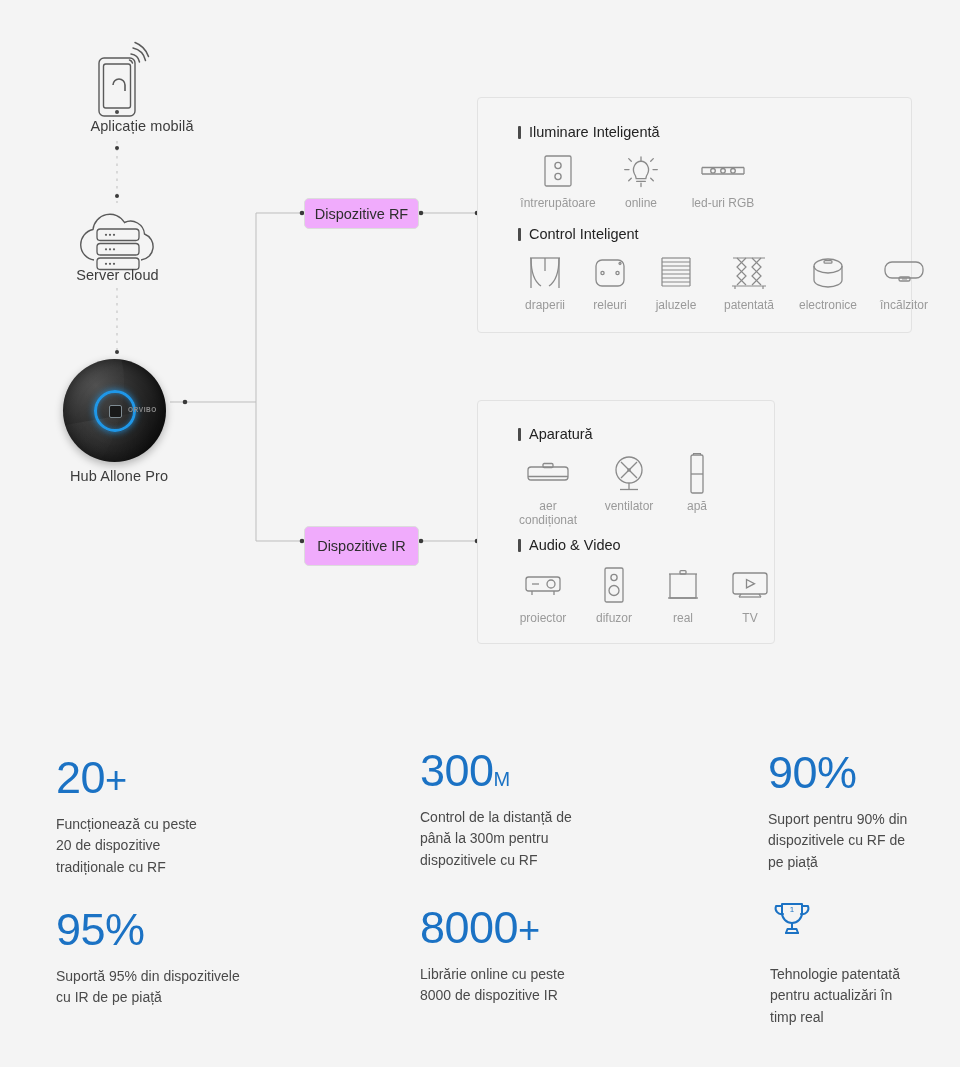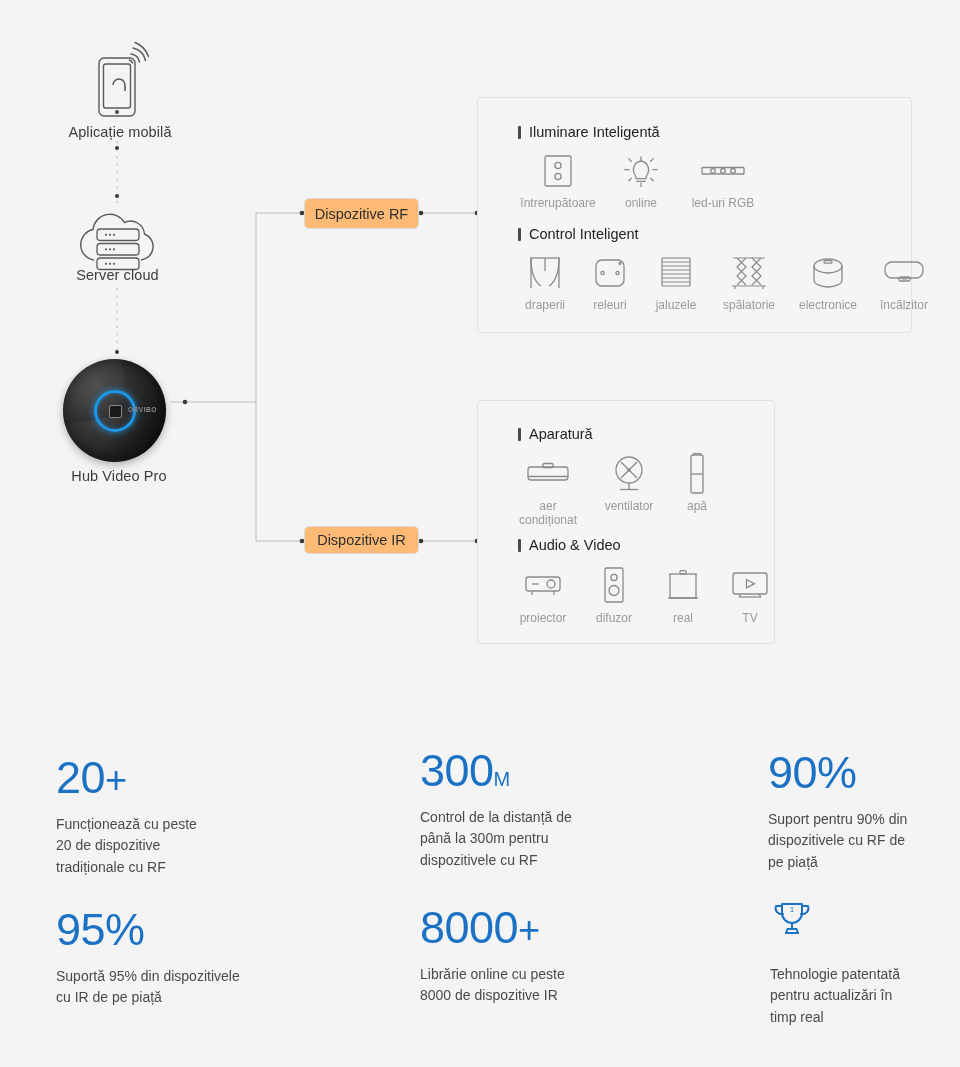--- a/index.html
+++ b/index.html
@@ -87,33 +87,33 @@
     font-weight: bold;
     font-family: "Liberation Sans", sans-serif;
   }
 
   
   #connectors { position: absolute; left: 0; top: 0; }
 
   
   .pill {
     position: absolute;
-    background: #fdba74;
+    background: #f0abfc;
     border: 1px solid #dcdcdc;
     border-radius: 5px;
     font-size: 14.5px;
     color: #2e2e2e;
     display: flex;
     align-items: center;
     justify-content: center;
     box-sizing: border-box;
     white-space: nowrap;
   }
   #pill-rf { left: 304px; top: 198px; width: 115px; height: 31px; }
-  #pill-ir { left: 304px; top: 526px; width: 115px; height: 28px; }
+  #pill-ir { left: 304px; top: 526px; width: 115px; height: 40px; }
 
   
   .panel {
     position: absolute;
     background: #f5f5f5;
     border: 1px solid #e2e2e2;
     border-radius: 4px;
     box-sizing: border-box;
   }
   #panel-rf { left: 477px; top: 97px; width: 435px; height: 236px; }
@@ -222,21 +222,21 @@
       <rect x="11" y="18" width="36" height="58" rx="5"></rect>
       <rect x="15.5" y="24" width="27" height="44" rx="2.2"></rect>
       <path d="M25 45 a6 6 0 0 1 12 0 v6" stroke-width="1.6"></path>
       <circle cx="29" cy="72" r="2" fill="#4a4a4a" stroke="none"></circle>
       <path d="M43 14 a10 10 0 0 1 8.5 8" stroke-width="1.5" stroke-linecap="round"></path>
       <path d="M45 8 a16.5 16.5 0 0 1 12.5 12.5" stroke-width="1.5" stroke-linecap="round"></path>
       <path d="M47 2.5 a23 23 0 0 1 13.5 14" stroke-width="1.5" stroke-linecap="round"></path>
       <path d="M41.5 20 a4.5 4.5 0 0 1 3 3" stroke-width="1.5" stroke-linecap="round"></path>
     </svg>
   </div>
-  <div class="node-label" style="left:0; top:124px; width:240px;">Aplicație mobilă</div>
+  <div class="node-label" style="left:0; top:118px; width:240px;padding-left:22px;">Aplicație mobilă</div>
 
   <div class="abs" id="cloud-icon">
     <svg width="88" height="68" viewBox="0 0 88 68" fill="none" stroke="#5a5a5a" stroke-width="1.4">
       <path d="M20 56 a15.5 15.5 0 0 1 -1 -30.5 a17 17 0 0 1 31.5 -7 a14 14 0 0 1 20 11.5 a13.5 13.5 0 0 1 -3.5 26"></path>
       <g stroke-width="1.3">
         <rect x="23" y="25" width="42" height="11.5" rx="3.2" fill="#f4f4f4"></rect>
         <rect x="23" y="39.5" width="42" height="11.5" rx="3.2" fill="#f4f4f4"></rect>
         <rect x="23" y="54" width="42" height="11.5" rx="3.2" fill="#f4f4f4"></rect>
       </g>
       <g fill="#5a5a5a" stroke="none">
@@ -255,21 +255,21 @@
   <div class="node-label" style="left:0; top:267px; width:235px;">Server cloud</div>
 
   <div class="abs" id="hub-device">
     <div class="sheen"></div>
     <div class="sheen2"></div>
     <div id="hub-ring">
       <div class="btn"></div>
     </div>
     <div id="hub-brand">ORVIBO</div>
   </div>
-  <div class="node-label" style="left:0; top:468px; width:238px;">Hub Video Pro</div>
+  <div class="node-label" style="left:0; top:468px; width:238px;">Hub Allone Pro</div>
 
   <div class="pill" id="pill-rf">
     <span>Dispozitive RF</span>
   </div>
   <div class="pill" id="pill-ir">
     <span>Dispozitive IR</span>
   </div>
 
   <div class="panel" id="panel-rf">
 
@@ -365,21 +365,21 @@
         <div class="glyph">
           <svg width="44" height="38" viewBox="0 0 44 38" fill="none" stroke="#8a8a8a" stroke-width="1.2">
             <path d="M6 4 h32 M5 32 h34"></path>
             <path d="M10 4 l9 9 l-9 9 l9 9"></path>
             <path d="M19 4 l-9 9 l9 9 l-9 9"></path>
             <path d="M25 4 l9 9 l-9 9 l9 9"></path>
             <path d="M34 4 l-9 9 l9 9 l-9 9"></path>
             <path d="M8 32 v3 M36 32 v3"></path>
           </svg>
         </div>
-        <div class="cap">spălatorie</div>
+        <div class="cap">patentată</div>
       </div>
 
       <div class="dev" style="width:72px;">
         <div class="glyph">
           <svg width="38" height="38" viewBox="0 0 38 38" fill="none" stroke="#8a8a8a" stroke-width="1.3">
             <path d="M5 12 v14 a14 7 0 0 0 28 0 v-14"></path>
             <ellipse cx="19" cy="12" rx="14" ry="7"></ellipse>
             <rect x="15" y="6.6" width="8" height="2.6" rx="1.2"></rect>
           </svg>
         </div>

